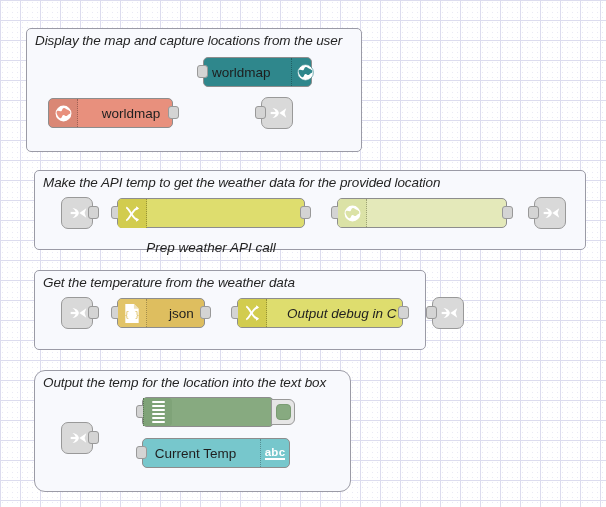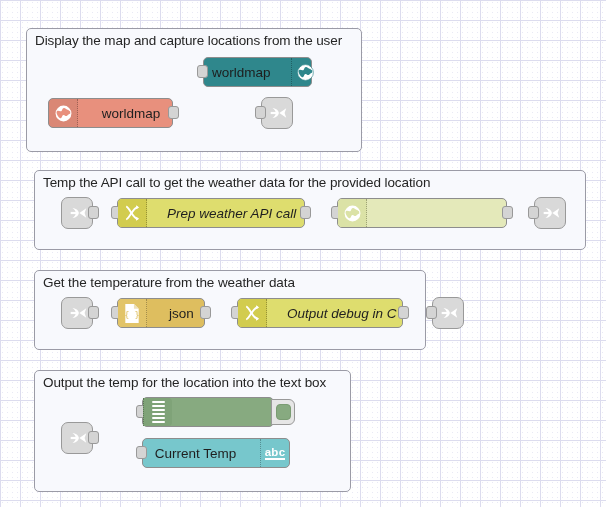--- a/index.html
+++ b/index.html
@@ -22,20 +22,21 @@
     background-size: 20px 20px, 20px 20px, 5px 5px, 5px 5px;
     background-position: 0 0, 0 0, 0 0, 0 0;
   }
 
   
   .group {
     position: absolute;
     background: #f8f9fd;
     border: 1px solid #9b9ba6;
     border-radius: 5px;
+    font-style: italic;
   }
   .group-label {
     position: absolute;
     top: 4px; left: 8px;
     font-size: 13.5px;
     color: #252525;
     white-space: nowrap;
     letter-spacing: -0.1px;
   }
 
@@ -229,36 +230,36 @@
       <svg class="glyph" width="22" height="22" viewBox="0 0 24 24" aria-hidden="true">
         <path d="M4 12 h7" stroke="#ffffff" stroke-width="2.4" fill="none"></path>
         <path d="M6 6.5 C10.5 7 12.5 9.5 13 12 C12.5 14.5 10.5 17 6 17.5
                  C8.5 15.5 9.5 14 9.6 12 C9.5 10 8.5 8.5 6 6.5 Z" fill="#ffffff"></path>
         <path d="M13.5 12 L21 6.8 L19.2 12 L21 17.2 Z" fill="#ffffff"></path>
       </svg>
     </div>
   </div>
 
   <div class="group" style="left:34px; top:170px; width:552px; height:80px;">
-    <div class="group-label">Temp the API call to get the weather data for the provided location</div>
+    <div class="group-label">Make the API temp to get the weather data for the provided location</div>
   </div>
 
   <div class="node n-link" style="left:61px; top:197px;">
     <div class="icon-box" style="width:32px;flex:0 0 32px;">
       <svg class="glyph" width="22" height="22" viewBox="0 0 24 24" aria-hidden="true">
         <path d="M4 12 h7" stroke="#ffffff" stroke-width="2.4" fill="none"></path>
         <path d="M6 6.5 C10.5 7 12.5 9.5 13 12 C12.5 14.5 10.5 17 6 17.5
                  C8.5 15.5 9.5 14 9.6 12 C9.5 10 8.5 8.5 6 6.5 Z" fill="#ffffff"></path>
         <path d="M13.5 12 L21 6.8 L19.2 12 L21 17.2 Z" fill="#ffffff"></path>
       </svg>
     </div>
     <span class="port out"></span>
   </div>
 
-  <div class="node n-function" style="left:117px; top:198px; width:188px;">
+  <div class="node n-function" style="left:117px; top:198px; width:188px;flex-direction:column;">
     <span class="port in"></span>
     <div class="icon-box left">
       <svg class="glyph" width="20" height="20" viewBox="0 0 24 24" aria-hidden="true">
         <path d="M5 4.5 C9 4.5 13 19 19 19" stroke="#ffffff" stroke-width="2.3" fill="none"></path>
         <path d="M19 5 C13 5 9 19.5 5 19.5" stroke="#ffffff" stroke-width="2.3" fill="none"></path>
         <path d="M17 2.6 L20.6 5.3 L16.8 7.6 Z" fill="#ffffff"></path>
         <path d="M17 16.4 L20.6 18.9 L16.8 21.4 Z" fill="#ffffff"></path>
       </svg>
     </div>
     <div class="node-label italic">Prep weather API call</div>
@@ -338,21 +339,21 @@
     <div class="icon-box" style="width:32px;flex:0 0 32px;">
       <svg class="glyph" width="22" height="22" viewBox="0 0 24 24" aria-hidden="true">
         <path d="M4 12 h7" stroke="#ffffff" stroke-width="2.4" fill="none"></path>
         <path d="M6 6.5 C10.5 7 12.5 9.5 13 12 C12.5 14.5 10.5 17 6 17.5
                  C8.5 15.5 9.5 14 9.6 12 C9.5 10 8.5 8.5 6 6.5 Z" fill="#ffffff"></path>
         <path d="M13.5 12 L21 6.8 L19.2 12 L21 17.2 Z" fill="#ffffff"></path>
       </svg>
     </div>
   </div>
 
-  <div class="group" style="left:34px; top:370px; width:317px; height:122px;">
+  <div class="group" style="left:34px; top:370px; width:317px; height:122px;border-radius:11px;">
     <div class="group-label">Output the temp for the location into the text box</div>
   </div>
 
   <div class="node n-link" style="left:61px; top:422px;">
     <div class="icon-box" style="width:32px;flex:0 0 32px;">
       <svg class="glyph" width="22" height="22" viewBox="0 0 24 24" aria-hidden="true">
         <path d="M4 12 h7" stroke="#ffffff" stroke-width="2.4" fill="none"></path>
         <path d="M6 6.5 C10.5 7 12.5 9.5 13 12 C12.5 14.5 10.5 17 6 17.5
                  C8.5 15.5 9.5 14 9.6 12 C9.5 10 8.5 8.5 6 6.5 Z" fill="#ffffff"></path>
         <path d="M13.5 12 L21 6.8 L19.2 12 L21 17.2 Z" fill="#ffffff"></path>

